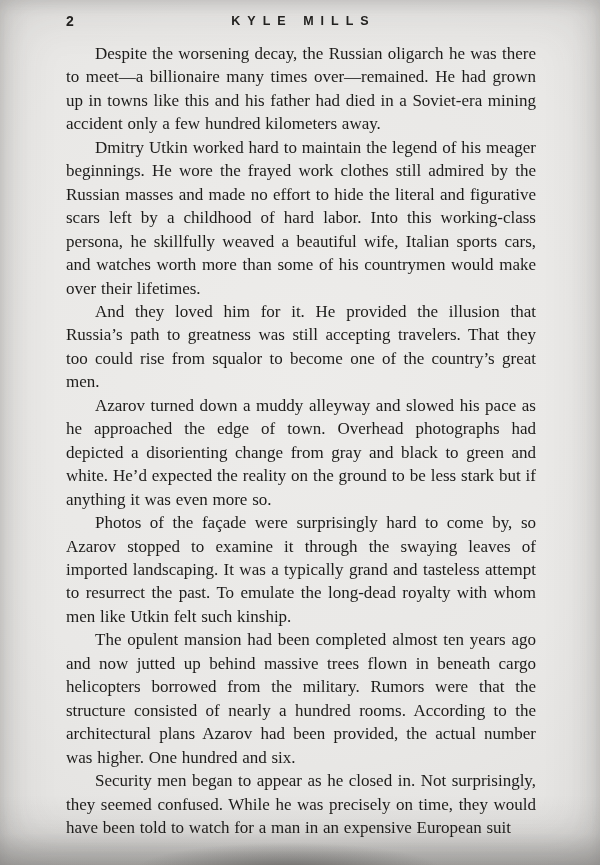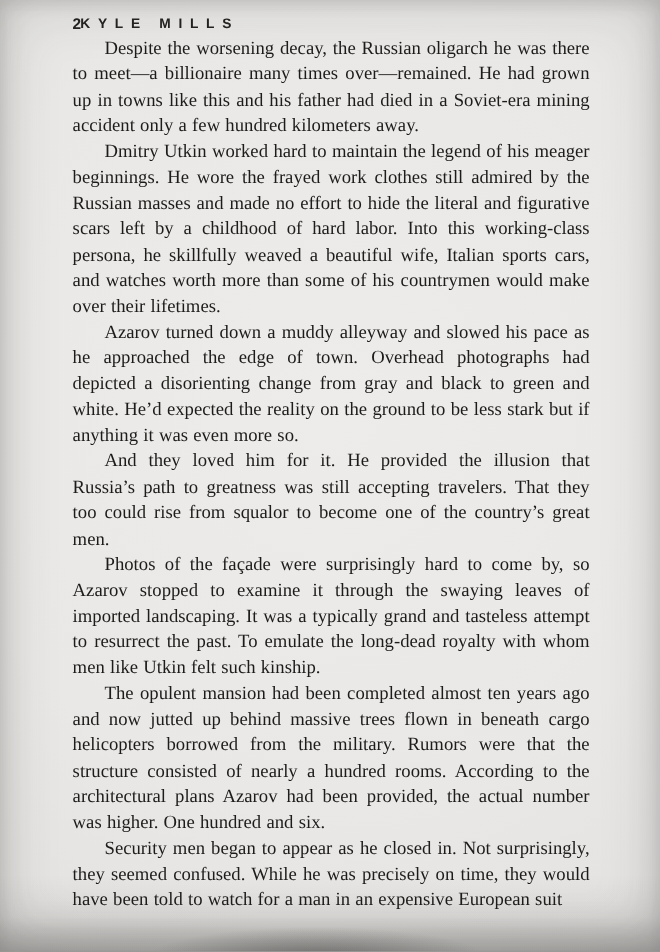--- a/index.html
+++ b/index.html
@@ -47,30 +47,30 @@
     font-size: 14px;
     font-weight: bold;
     letter-spacing: 1px;
     color: #232220;
   }
   .header-title {
     position: absolute;
     left: 0;
     right: 0;
     top: 2px;
-    text-align: left;
+    text-align: center;
     font-size: 12.5px;
     font-weight: bold;
     letter-spacing: 7px;
     text-indent: 7px; 
     color: #232220;
   }
   .body-text {
     position: absolute;
-    top: 32px;
+    top: 42px;
     left: 66px;
     right: 64px;
     font-size: 17px;
     line-height: 23.45px;
     text-align: justify;
   }
   .body-text p {
     margin: 0;
     padding: 0;
     text-indent: 29px;
@@ -83,20 +83,20 @@
 <div class="page">
 
   <div class="running-header">
     <span class="page-number">2</span>
     <span class="header-title">KYLE MILLS</span>
   </div>
 
   <div class="body-text">
     <p>Despite the worsening decay, the Russian oligarch he was there to meet—a billionaire many times over—remained. He had grown up in towns like this and his father had died in a Soviet-era mining accident only a few hundred kilometers away.</p>
     <p>Dmitry Utkin worked hard to maintain the legend of his meager beginnings. He wore the frayed work clothes still admired by the Russian masses and made no effort to hide the literal and figurative scars left by a childhood of hard labor. Into this working-class persona, he skillfully weaved a beautiful wife, Italian sports cars, and watches worth more than some of his countrymen would make over their lifetimes.</p>
+    <p>And they loved him for it. He provided the illusion that Russia’s path to greatness was still accepting travelers. That they too could rise from squalor to become one of the country’s great men.</p>
     <p>Azarov turned down a muddy alleyway and slowed his pace as he approached the edge of town. Overhead photographs had depicted a disorienting change from gray and black to green and white. He’d expected the reality on the ground to be less stark but if anything it was even more so.</p>
-    <p>And they loved him for it. He provided the illusion that Russia’s path to greatness was still accepting travelers. That they too could rise from squalor to become one of the country’s great men.</p>
     <p>Photos of the façade were surprisingly hard to come by, so Azarov stopped to examine it through the swaying leaves of imported landscaping. It was a typically grand and tasteless attempt to resurrect the past. To emulate the long-dead royalty with whom men like Utkin felt such kinship.</p>
     <p>The opulent mansion had been completed almost ten years ago and now jutted up behind massive trees flown in beneath cargo helicopters borrowed from the military. Rumors were that the structure consisted of nearly a hundred rooms. According to the architectural plans Azarov had been provided, the actual number was higher. One hundred and six.</p>
     <p>Security men began to appear as he closed in. Not surprisingly, they seemed confused. While he was precisely on time, they would have been told to watch for a man in an expensive European suit</p>
   </div>
 
 </div>
 
 </body></html>

